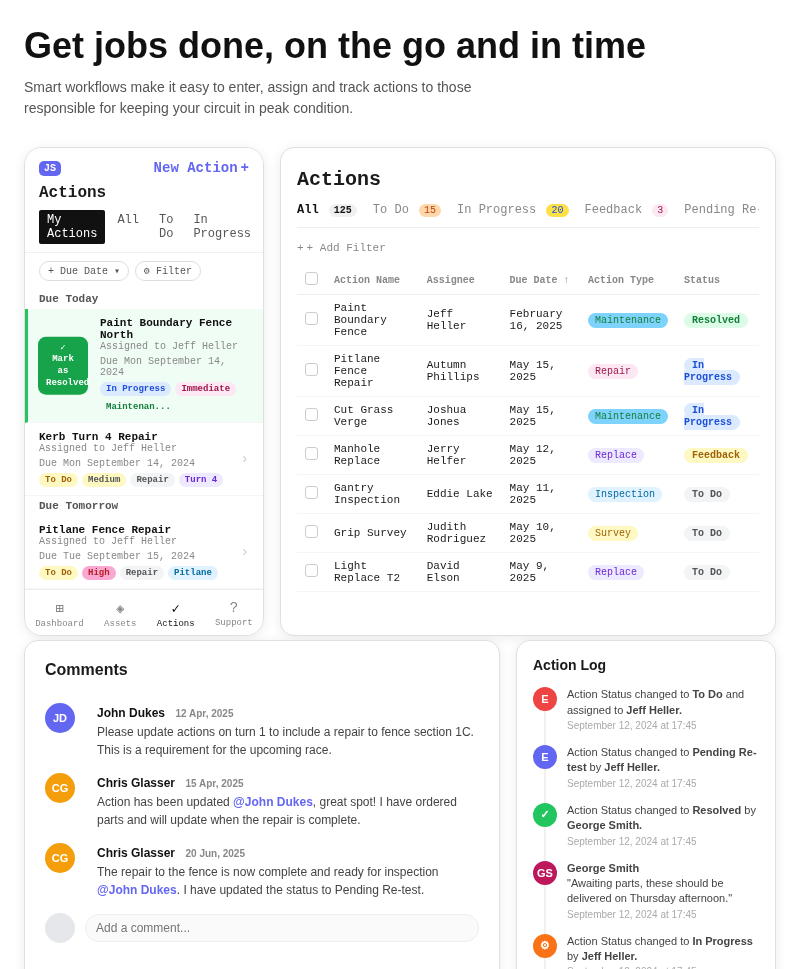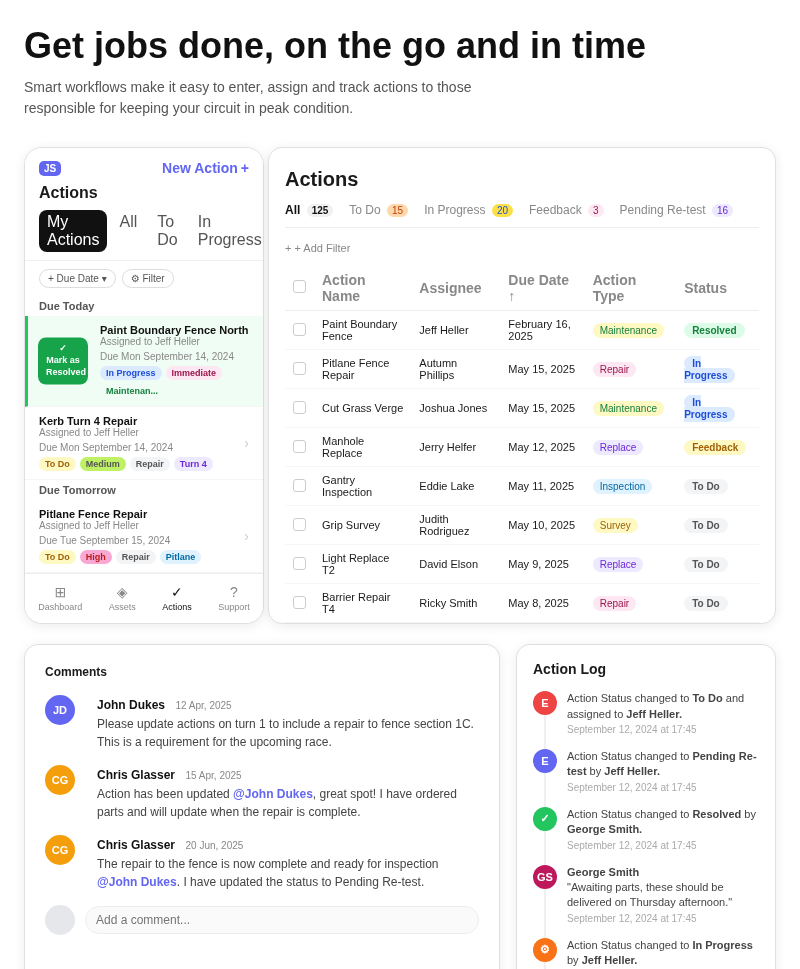--- a/index.html
+++ b/index.html
@@ -1,21 +1,21 @@
 <!DOCTYPE html>
 <html><head>
   <meta charset="utf-8">
   <style>
     * { box-sizing: border-box; margin: 0; padding: 0; }
     body { font-family: -apple-system, BlinkMacSystemFont, 'Segoe UI', sans-serif; background: #fff; color: #1a1a1a; padding: 24px; max-width: 800px; }
 
     .page-title { font-size: 36px; font-weight: 700; color: #111; line-height: 1.2; margin-bottom: 10px; }
     .page-subtitle { font-size: 14px; color: #555; max-width: 480px; line-height: 1.5; margin-bottom: 28px; }
 
-    .screenshots-row { display: flex; gap: 4px; margin-bottom: 20px; }
+    .screenshots-row { display: flex; gap: 16px; margin-bottom: 4px; font-family: Liberation Mono, monospace; }
 
     
     .phone-mockup {
       background: #fff;
       border-radius: 18px;
       border: 1px solid #e0e0e0;
       box-shadow: 0 2px 12px rgba(0,0,0,0.08);
       width: 240px;
       min-height: 440px;
       overflow: hidden;
@@ -25,37 +25,37 @@
       background: #fff;
       padding: 12px 14px 8px;
       border-bottom: 1px solid #f0f0f0;
     }
     .phone-logo-row { display: flex; align-items: center; justify-content: space-between; margin-bottom: 8px; }
     .phone-logo { background: #6366f1; color: #fff; border-radius: 5px; padding: 2px 5px; font-size: 10px; font-weight: 700; }
     .phone-new-action { font-size: 11px; color: #333; font-weight: 600; display: flex; align-items: center; gap: 3px; }
     .phone-new-action span { color: #6366f1; font-size: 14px; font-weight: 700; }
     .phone-title { font-size: 16px; font-weight: 700; margin-bottom: 8px; }
     .phone-tabs { display: flex; gap: 4px; }
-    .phone-tab { font-size: 16px; padding: 3px 8px; border-radius: 8px; color: #555; cursor: pointer; }
+    .phone-tab { font-size: 12px; padding: 3px 8px; border-radius: 2px; color: #555; cursor: pointer; }
     .phone-tab.active { background: #111; color: #fff; }
 
     .phone-filters { display: flex; gap: 6px; padding: 8px 14px; }
     .phone-filter-btn { font-size: 10px; border: 1px solid #ddd; border-radius: 12px; padding: 3px 8px; color: #555; display: flex; align-items: center; gap: 3px; }
 
     .phone-section-label { font-size: 11px; font-weight: 700; color: #555; padding: 4px 14px 4px; }
 
     .phone-card { padding: 8px 14px; border-bottom: 1px solid #f5f5f5; }
     .phone-card.highlighted { background: #f0fdf4; border-left: 3px solid #22c55e; position: relative; }
     .phone-card-title { font-size: 11px; font-weight: 700; color: #111; }
     .phone-card-sub { font-size: 10px; color: #888; margin-bottom: 4px; }
     .phone-card-tags { display: flex; gap: 4px; flex-wrap: wrap; margin-top: 4px; }
     .tag { font-size: 9px; padding: 2px 6px; border-radius: 10px; font-weight: 600; }
     .tag-todo { background: #fef9c3; color: #a16207; }
     .tag-inprogress { background: #dbeafe; color: #1d4ed8; }
-    .tag-medium { background: #bef264; color: #555; }
+    .tag-medium { background: #fef9c3; color: #555; }
     .tag-high { background: #f9a8d4; color: #b91c1c; }
     .tag-repair { background: #f3f4f6; color: #555; }
     .tag-immediate { background: #fce7f3; color: #9d174d; }
     .tag-turn4 { background: #ede9fe; color: #6d28d9; }
     .tag-maintenance { background: #f0fdf4; color: #15803d; }
     .tag-pitlane { background: #e0f2fe; color: #0369a1; }
 
     .mark-resolved {
       position: absolute;
       left: 10px;
@@ -95,57 +95,57 @@
     .filter-tab.active { color: #111; font-weight: 600; }
     .filter-count { display: inline-block; margin-left: 3px; font-size: 10px; background: #f0f0f0; border-radius: 8px; padding: 1px 5px; }
     .filter-count.orange { background: #fed7aa; color: #c2410c; }
     .filter-count.blue { background: #fde047; color: #1d4ed8; }
     .filter-count.pink { background: #fce7f3; color: #9d174d; }
     .filter-count.purple { background: #ede9fe; color: #6d28d9; }
 
     .add-filter-btn { font-size: 11px; color: #888; padding: 4px 0; margin-bottom: 8px; display: flex; align-items: center; gap: 3px; cursor: pointer; }
 
     .data-table { width: 100%; border-collapse: collapse; font-size: 11px; }
-    .data-table th { text-align: left; padding: 6px 8px; color: #888; font-weight: 600; font-size: 14px; border-bottom: 1px solid #eee; }
+    .data-table th { text-align: left; padding: 6px 8px; color: #888; font-weight: 600; font-size: 10px; border-bottom: 1px solid #eee; }
     .data-table td { padding: 7px 8px; border-bottom: 1px solid #f5f5f5; vertical-align: middle; }
     .check-box { width: 13px; height: 13px; border: 1.5px solid #ccc; border-radius: 3px; display: inline-block; }
 
     .status-badge { font-size: 10px; padding: 2px 8px; border-radius: 10px; font-weight: 600; }
     .status-resolved { background: #dcfce7; color: #15803d; }
     .status-inprogress { background: #dbeafe; color: #1d4ed8; }
     .status-feedback { background: #fef9c3; color: #a16207; }
     .status-todo { background: #f3f4f6; color: #555; }
 
     .type-badge { font-size: 10px; padding: 2px 7px; border-radius: 8px; background: #f3f4f6; color: #555; }
     .type-repair { background: #fce7f3; color: #9d174d; }
-    .type-maintenance { background: #fef9c3; color: #15803d; }
+    .type-maintenance { background: #7dd3fc; color: #15803d; }
     .type-replace { background: #ede9fe; color: #6d28d9; }
     .type-inspection { background: #e0f2fe; color: #0369a1; }
     .type-survey { background: #fef9c3; color: #a16207; }
 
     
     .bottom-row { display: flex; gap: 16px; }
 
     
     .comments-panel {
       background: #fff;
       border-radius: 14px;
       border: 1px solid #e0e0e0;
       box-shadow: 0 2px 12px rgba(0,0,0,0.08);
       flex: 1;
       padding: 20px;
     }
-    .panel-title { font-size: 12px; font-weight: 700; margin-bottom: 16px; }
+    .panel-title { font-size: 16px; font-weight: 700; margin-bottom: 24px; }
     .comment-item { display: flex; gap: 22px; margin-bottom: 14px; }
     .comment-avatar { width: 30px; height: 30px; border-radius: 50%; display: flex; align-items: center; justify-content: center; font-size: 11px; font-weight: 700; color: #fff; flex-shrink: 0; }
     .avatar-jd { background: #6366f1; }
     .avatar-cg { background: #f59e0b; }
     .comment-body { flex: 1; }
     .comment-header { font-size: 12px; font-weight: 700; color: #111; }
-    .comment-date { font-size: 10px; color: #888; margin-left: 6px; font-weight: 400; }
+    .comment-date { font-size: 10px; color: #888; margin-left: 6px; font-weight: 700; }
     .comment-text { font-size: 12px; color: #444; line-height: 1.5; margin-top: 2px; }
     .mention { color: #6366f1; font-weight: 600; }
     .add-comment { display: flex; gap: 10px; align-items: center; margin-top: 8px; }
     .add-comment-avatar { width: 30px; height: 30px; border-radius: 50%; background: #e5e7eb; flex-shrink: 0; }
     .add-comment-input { font-size: 12px; color: #aaa; padding: 6px 10px; border: 1px solid #eee; border-radius: 20px; flex: 1; background: #fafafa; }
 
     
     .action-log-panel {
       background: #fff;
       border-radius: 14px;
@@ -350,28 +350,20 @@
       <td><span class="status-badge status-todo">To Do</span></td>
     </tr>
           <tr>
       <td><span class="check-box"></span></td>
       <td>Light Replace T2</td>
       <td>David Elson</td>
       <td>May 9, 2025</td>
       <td><span class="type-badge type-replace">Replace</span></td>
       <td><span class="status-badge status-todo">To Do</span></td>
     </tr>
-          <tr>
-      <td><span class="check-box"></span></td>
-      <td>Barrier Repair T4</td>
-      <td>Ricky Smith</td>
-      <td>May 8, 2025</td>
-      <td><span class="type-badge type-repair">Repair</span></td>
-      <td><span class="status-badge status-todo">To Do</span></td>
-    </tr>
         </tbody>
     </table>
   </div>
 </div>
 
 <div class="bottom-row">
 
   <div class="comments-panel">
     <div class="panel-title">Comments</div>
 

